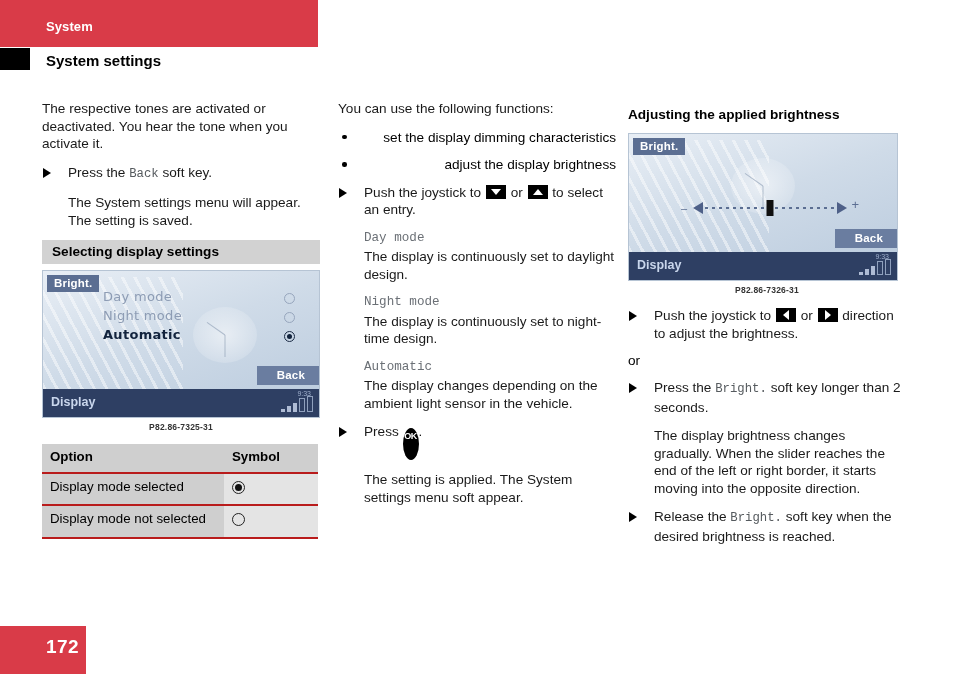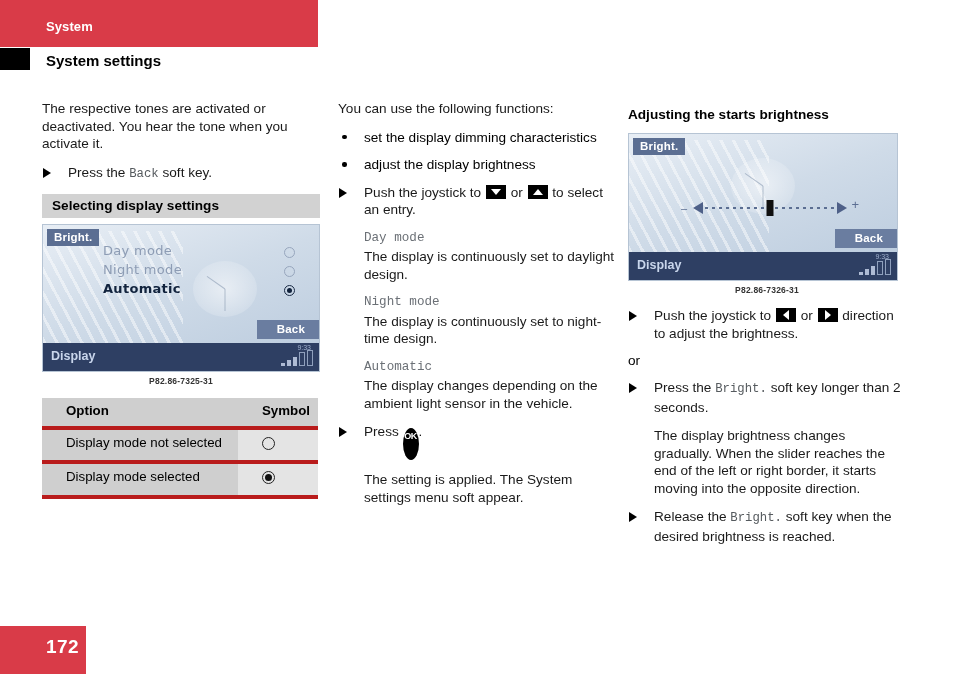--- a/index.html
+++ b/index.html
@@ -110,20 +110,21 @@
     border-bottom: 5.5px solid transparent;
   }
 
   
   .bullet {
     position: relative;
     padding-left: 26px;
     font-size: 13.6px;
     line-height: 17.5px;
     margin: 0 0 10px 0;
+    text-align: right;
   }
   .bullet .dot {
     position: absolute;
     left: 4px; top: 6px;
     width: 4.5px; height: 4.5px;
     border-radius: 50%;
     background: #000;
   }
 
   
@@ -375,22 +376,22 @@
   
   table.opt-table {
     border-collapse: collapse;
     width: 276px;
     margin-top: 4px;
   }
   table.opt-table th, table.opt-table td {
     font-size: 13.3px;
     text-align: left;
     vertical-align: top;
-    padding: 5px 8px 6px 24px;
-    border-bottom: 4px solid #b91c1c;
+    padding: 5px 8px 6px 8px;
+    border-bottom: 2px solid #b91c1c;
     line-height: 16.5px;
   }
   table.opt-table th { font-weight: bold; }
   table.opt-table .c1 { width: 166px; background: #cfcfcf; }
   table.opt-table .c2 { background: #e4e4e4; }
   table.opt-table tr.head .c1,
   table.opt-table tr.head .c2 { background: #cfcfcf; }
   table.opt-table tr.head .c2 { background: #cfcfcf; }
 
   .sym {
@@ -427,20 +428,21 @@
 <div class="page-number">172</div>
 
 <div class="col col-left">
 
   <p class="para">The respective tones are activated or deactivated. You hear the tone when you activate it.</p>
 
   <div class="step">
     <span class="tri"></span><span>Press the </span><span class="mono">Back</span><span> soft key.</span>
   </div>
 
+  <p class="para indent">The System settings menu will appear. The setting is saved.</p>
 
   <div class="grey-bar">Selecting display settings</div>
 
 
   <div class="device">
     <div class="dev-streaks"></div>
     <div class="dev-star" style="left:150px; top:36px;"></div>
     <div class="soft-key sk-bright">Bright.</div>
 
     <div class="menu-list">
@@ -474,26 +476,26 @@
   </div>
   <div class="fig-caption">P82.86-7325-31</div>
 
   <table class="opt-table">
     <tbody>
         <tr class="head">
       <th class="c1">Option</th>
       <th class="c2">Symbol</th>
     </tr>
     <tr>
+      <td class="c1">Display mode selected</td>
+      <td class="c2"><span class="sym filled"></span></td>
+    </tr>
+    <tr>
       <td class="c1">Display mode not selected</td>
       <td class="c2"><span class="sym"></span></td>
-    </tr>
-    <tr>
-      <td class="c1">Display mode selected</td>
-      <td class="c2"><span class="sym filled"></span></td>
     </tr>
   </tbody>
     </table>
 </div>
 
 <div class="col col-middle">
 
   <p class="para">You can use the following functions:</p>
 
   <div class="bullet">
@@ -527,21 +529,21 @@
 
   <div class="step">
     <span class="tri"></span><span>Press </span><span class="ok-key">OK</span><span>.</span>
   </div>
 
   <p class="para indent">The setting is applied. The System settings menu soft appear.</p>
 </div>
 
 <div class="col col-right">
 
-  <div class="subhead">Adjusting the starts brightness</div>
+  <div class="subhead">Adjusting the applied brightness</div>
 
 
   <div class="device wide">
     <div class="dev-streaks"></div>
     <div class="dev-star" style="left:102px; top:24px;"></div>
     <div class="soft-key sk-bright">Bright.</div>
 
     <div class="dev-slider">
       <span class="minus">–</span>
       <span class="arrow-l"></span>

